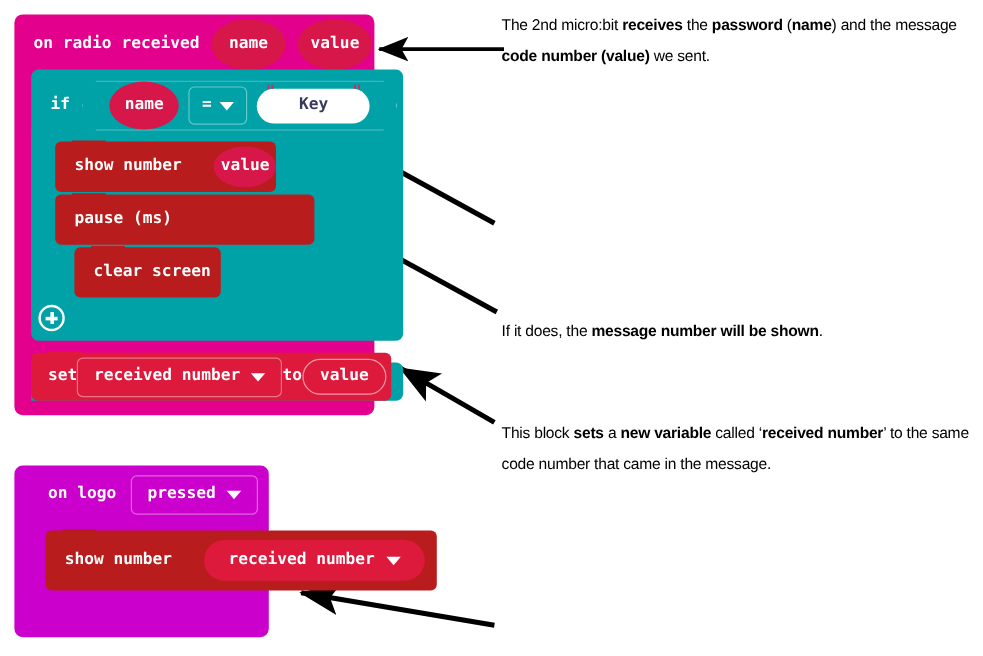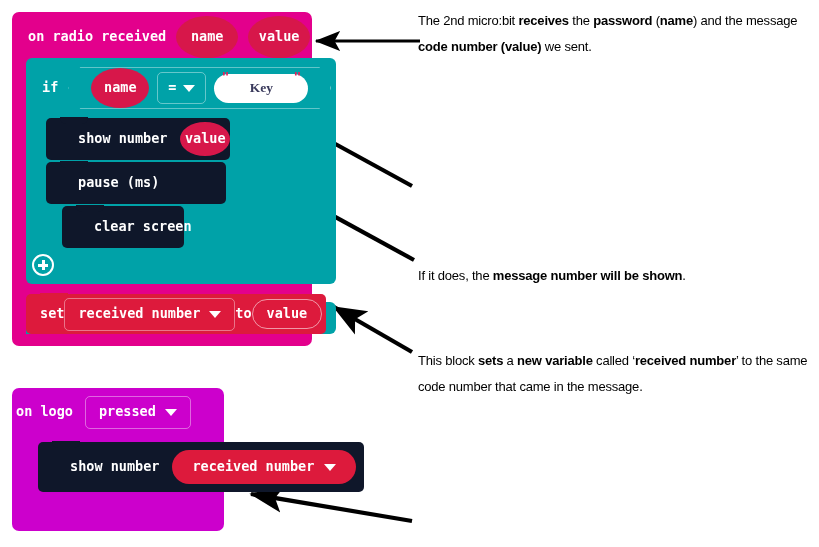--- a/index.html
+++ b/index.html
@@ -156,21 +156,21 @@
     align-items: center;
     justify-content: center;
     background: #ffffff;
     border-radius: 999px;
     height: 29px;
     min-width: 66px;
     padding: 0 14px;
     color: #3a3a5c;
     position: relative;
   }
-  .field-white .blk-txt { color: #3a3a5c; font-family: Liberation Serif, serif; }
+  .field-white .blk-txt { color: #3a3a5c; }
   .quote {
     position: absolute;
     top: -5px;
     color: #e3215b;
     font-family: "DejaVu Sans Mono", monospace;
     font-size: 13px;
     font-weight: bold;
   }
   .quote.l { left: 7px; }
   .quote.r { right: 7px; }
@@ -201,26 +201,26 @@
     border-left: 6px solid transparent;
     border-right: 6px solid transparent;
     border-top: 7px solid #ffffff;
     display: inline-block;
   }
   .caret.dark { border-top-color: #3a3a5c; }
 
   
   .stmt-blue {
     position: absolute;
-    background: #0f172a;
+    background: #b91c1c;
     border-radius: 5px;
     display: flex;
     align-items: center;
-    padding-left: 32px;
-    gap: 13px;
+    padding-left: 16px;
+    gap: 27px;
     box-sizing: border-box;
   }
   
   .nub {
     position: absolute;
     left: 14px;
     top: -1px;
     width: 28px;
     height: 7px;
     background: inherit;
@@ -262,21 +262,21 @@
     height: 143px;
     background: #cc00cc;
     border-radius: 7px;
   }
   .ev-logo-header {
     position: absolute;
     left: 0; top: 0;
     width: 212px; height: 48px;
     display: flex;
     align-items: center;
-    padding-left: 4px;
+    padding-left: 28px;
     box-sizing: border-box;
     gap: 12px;
   }
 
   
   .note {
     position: absolute;
     font-family: "Liberation Sans", sans-serif;
     font-size: 13px;
     line-height: 26px;
@@ -351,21 +351,21 @@
       <div class="if-foot"></div>
 
       <div class="stmt-blue" style="left:20px; top:60px; width:184px; height:42px;">
         <span class="nub"></span>
         <span class="blk-txt">show number</span>
         <span class="oval-ellipse blk-txt" style="width:58px;height:34px;">
           <span>value</span>
         </span>
       </div>
 
-      <div class="stmt-blue" style="left:20px; top:104px; width:180px; height:42px;">
+      <div class="stmt-blue" style="left:20px; top:104px; width:216px; height:42px;">
         <span class="nub"></span>
         <span class="blk-txt">pause (ms)</span>
       </div>
 
       <div class="stmt-blue" style="left:36px; top:148px; width:122px; height:42px;">
         <span class="nub"></span>
         <span class="blk-txt">clear screen</span>
       </div>
 
       <div class="plus-circle" style="left:6px; top:196px;"></div>

